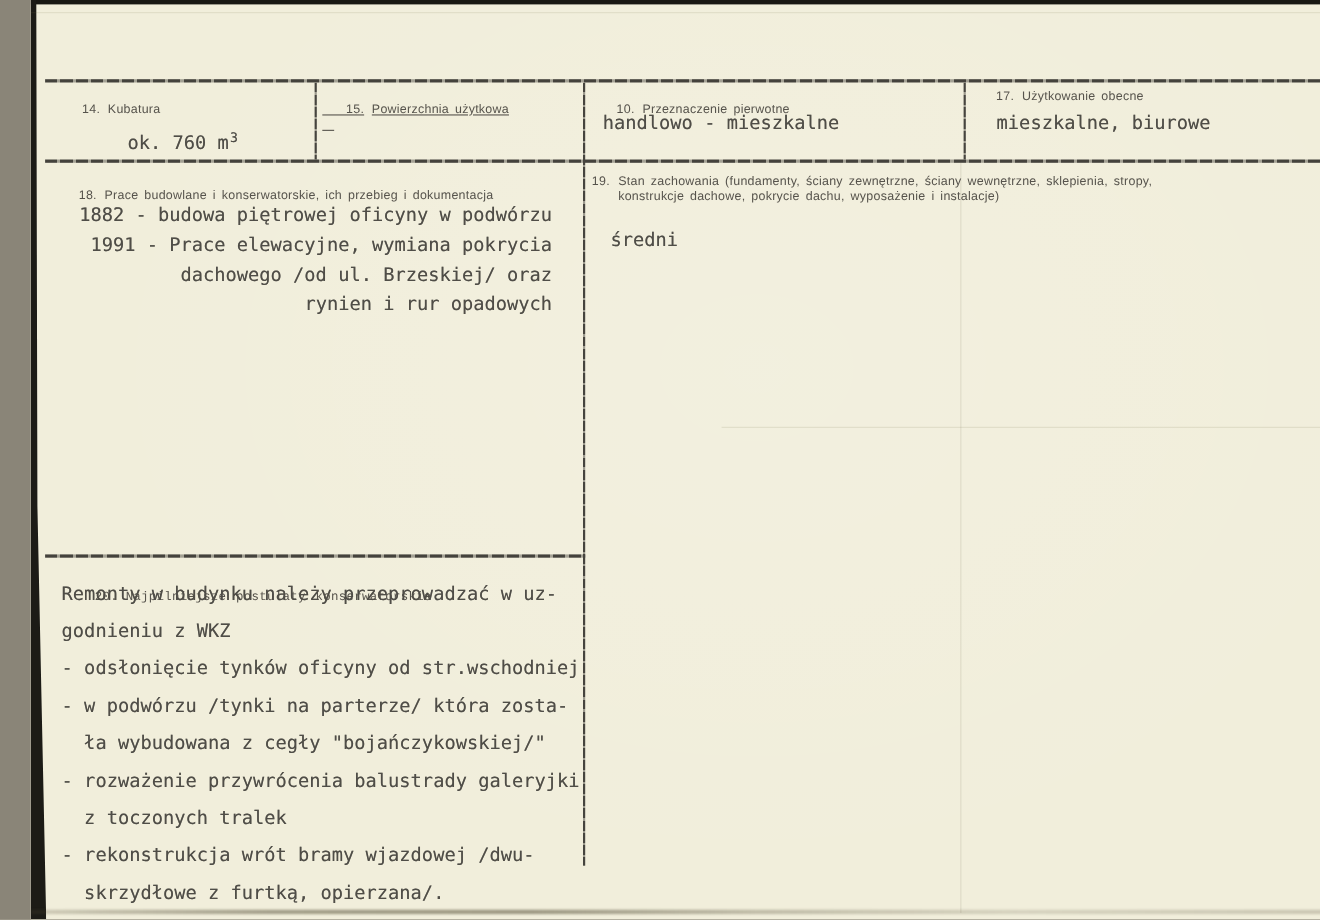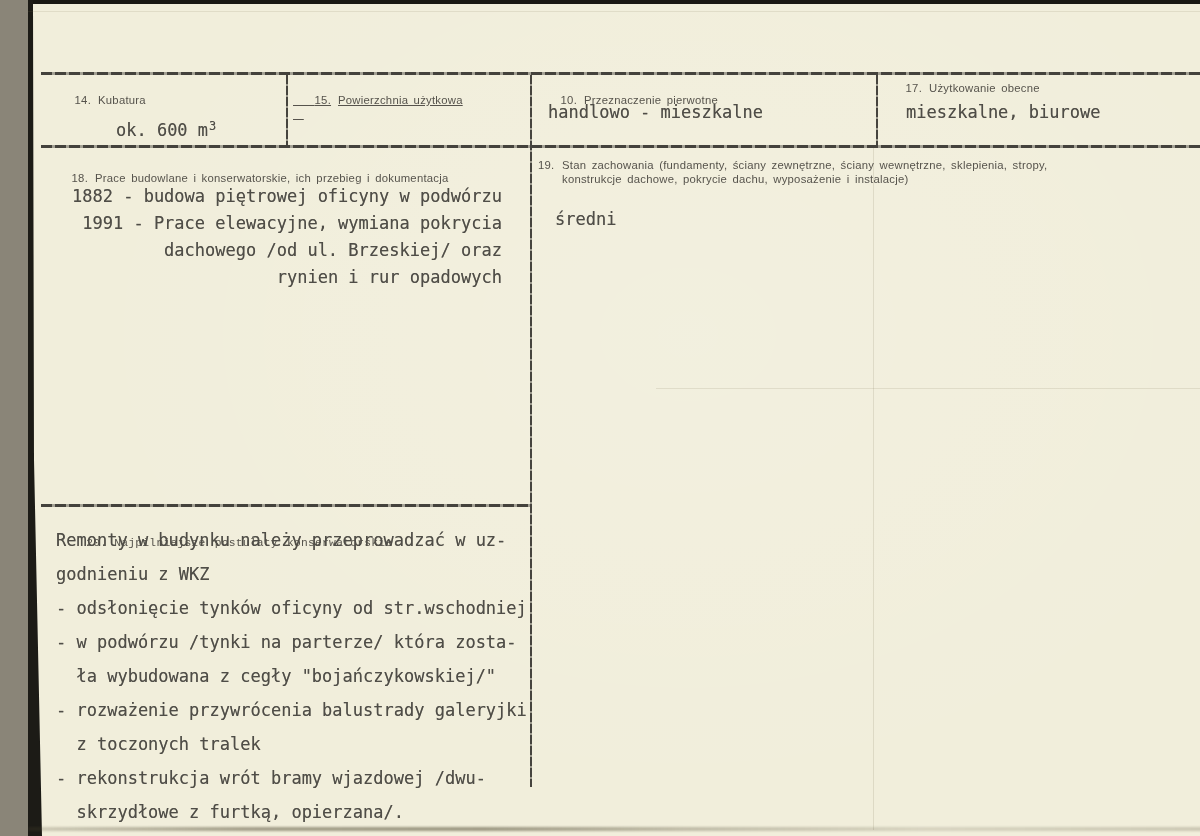--- a/index.html
+++ b/index.html
@@ -58,21 +58,21 @@
   <div class="rule rule-2"></div>
   <div class="rule rule-3"></div>
   <div class="vline v-14-15"></div>
   <div class="vline v-main"></div>
   <div class="vline v-16-17"></div>
 
   <div class="flabel-row" style="left:25px;top:79px;">
     <span class="fnum">14.</span><span>Kubatura</span>
   </div>
   <div class="mono" style="left:47px;top:100px;">
-    <span>ok. 600 m</span><span class="sup">3</span>
+    <span>ok. 760 m</span><span class="sup">3</span>
   </div>
 
   <div class="flabel-row" style="left:265px;top:79px;text-decoration:underline;">
     <span class="fnum">15.</span><span>Powierzchnia użytkowa</span>
   </div>
 
   <div class="flabel-row" style="left:511px;top:79px;">
     <span class="fnum">10.</span><span>Przeznaczenie pierwotne</span>
   </div>
   <div class="mono" style="left:520px;top:102px;">handlowo - mieszkalne</div>

